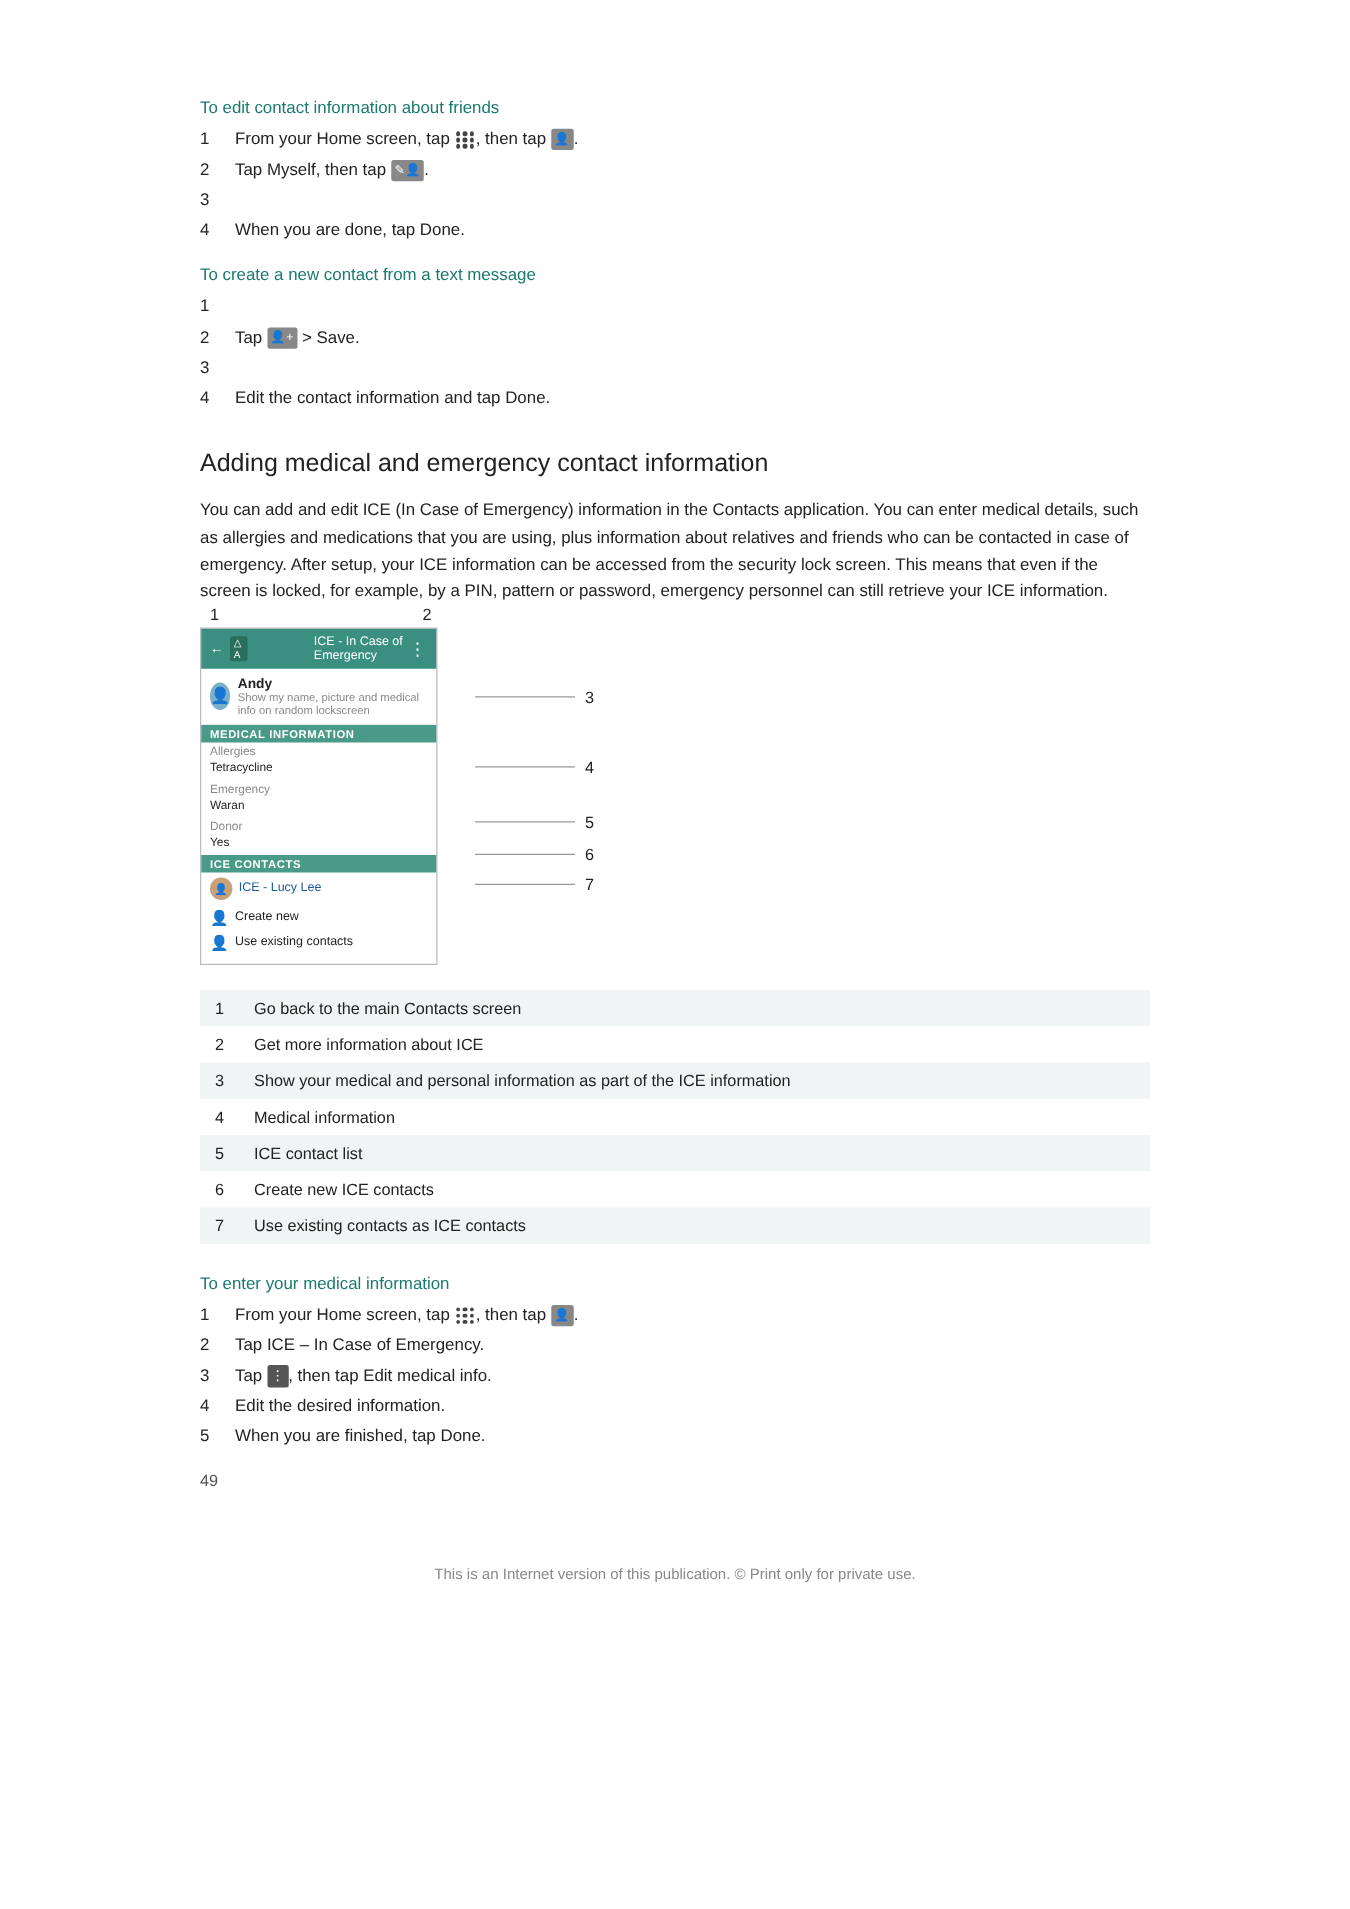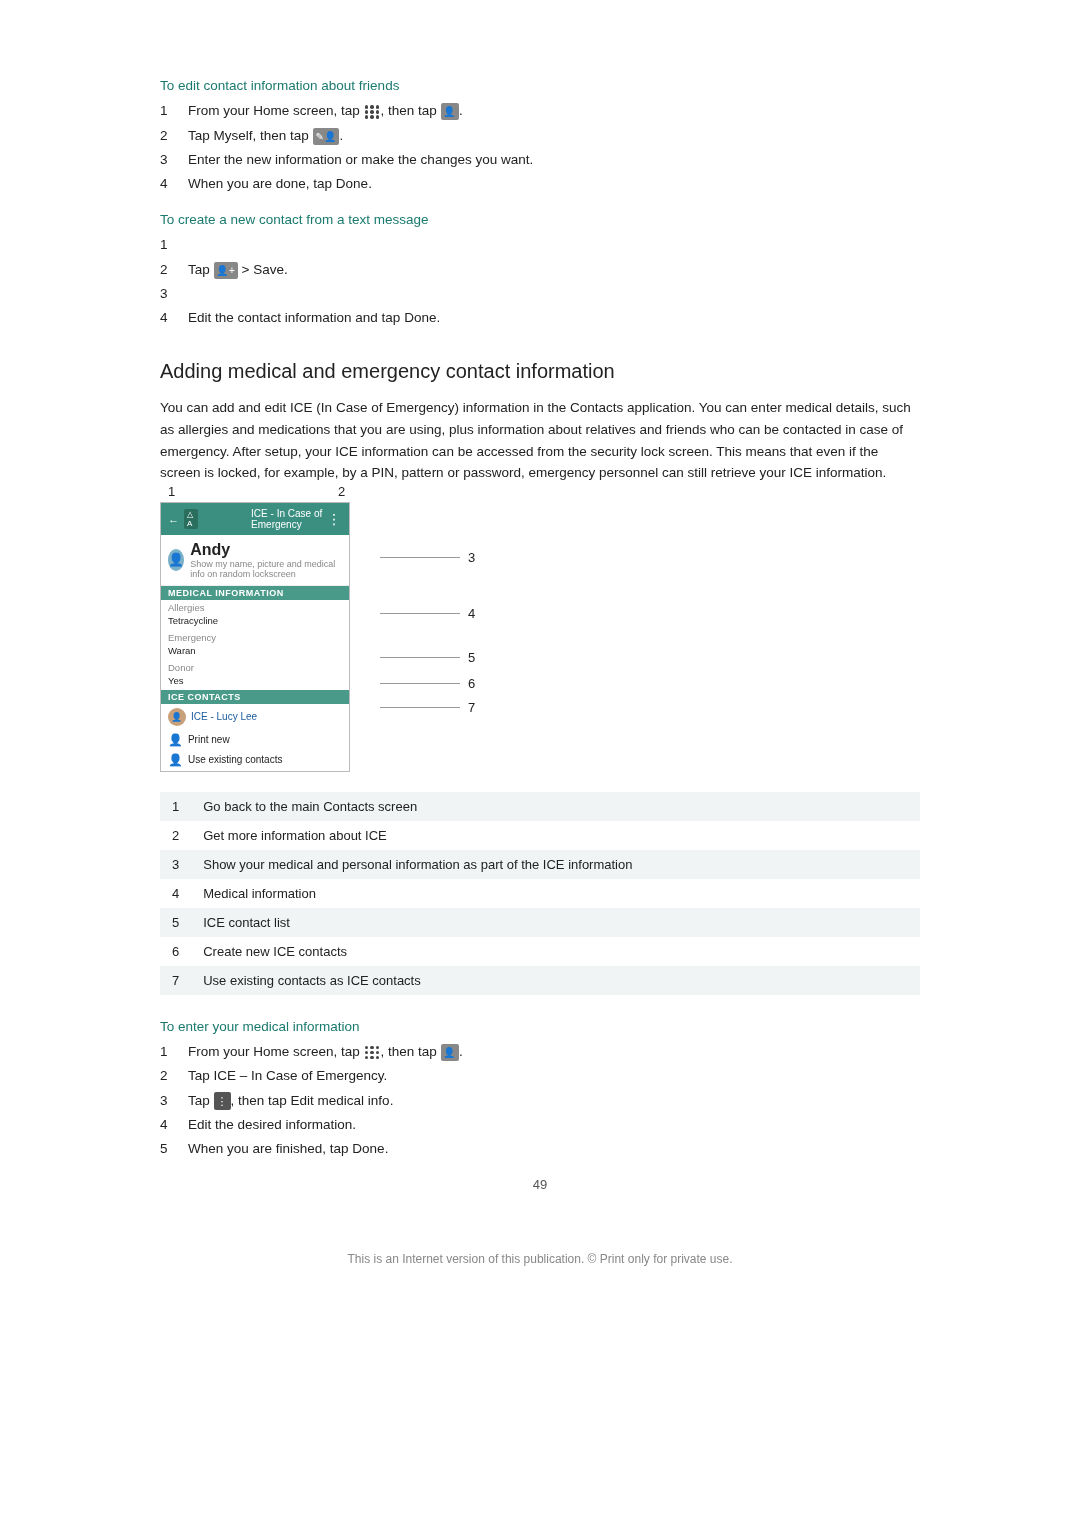--- a/index.html
+++ b/index.html
@@ -90,21 +90,21 @@
       width: 22px;
       height: 22px;
       border-radius: 50%;
       background: #7ab0c8;
       display: flex;
       align-items: center;
       justify-content: center;
       color: #fff;
       font-size: 11px;
     }
-    .person-info .name { font-weight: bold; font-size: 16px; }
+    .person-info .name { font-weight: bold; font-size: 11px; }
     .person-info .subtitle { font-size: 9px; color: #888; }
     .section-label {
       background: #4a9a8a;
       color: #fff;
       font-size: 9px;
       padding: 2px 7px;
       font-weight: bold;
       letter-spacing: 0.5px;
     }
     .info-row {
@@ -172,21 +172,21 @@
     }
     
     .page-footer {
       text-align: center;
       font-size: 12px;
       color: #888;
       margin-top: 60px;
       border-top: none;
     }
     .page-num {
-      text-align: center;
+      text-align: left;
       font-size: 13px;
       color: #555;
       margin-top: 18px;
       margin-bottom: 6px;
     }
     
     .inline-icon {
       display: inline-block;
       background: #888;
       color: #fff;
@@ -232,21 +232,20 @@
             <span class="dot"></span>
             <span class="dot"></span>
           </span></span>, then tap <span class="inline-icon">👤</span>.</span>
   </li>
   <li>
     <span class="num">2</span>
     <span>Tap <span class="bold">Myself</span>, then tap <span class="inline-icon">✎👤</span>.</span>
   </li>
   <li>
     <span class="num">3</span>
-    <span>Enter the new information or make the changes you want.</span>
   </li>
   <li>
     <span class="num">4</span>
     <span>When you are done, tap <span class="bold">Done</span>.</span>
   </li>
 </ol>
 
 <div class="section-heading">To create a new contact from a text message</div>
 
 <ol class="numbered-list">
@@ -309,21 +308,21 @@
 
       <div class="section-label">ICE CONTACTS</div>
       <div class="ice-contact-row">
         <div class="contact-avatar-sm">
           <span style="font-size:9px;">👤</span>
         </div>
         <span>ICE - Lucy Lee</span>
       </div>
       <div class="create-row">
         <span class="person-icon-sm">👤</span>
-        <span>Print new</span>
+        <span>Create new</span>
       </div>
       <div class="use-row">
         <span class="person-icon-sm">👤</span>
         <span>Use existing contacts</span>
       </div>
     </div>
   </div>
 
   <div style="display:flex; flex-direction:column; padding-top:30px; gap:0;">
 

